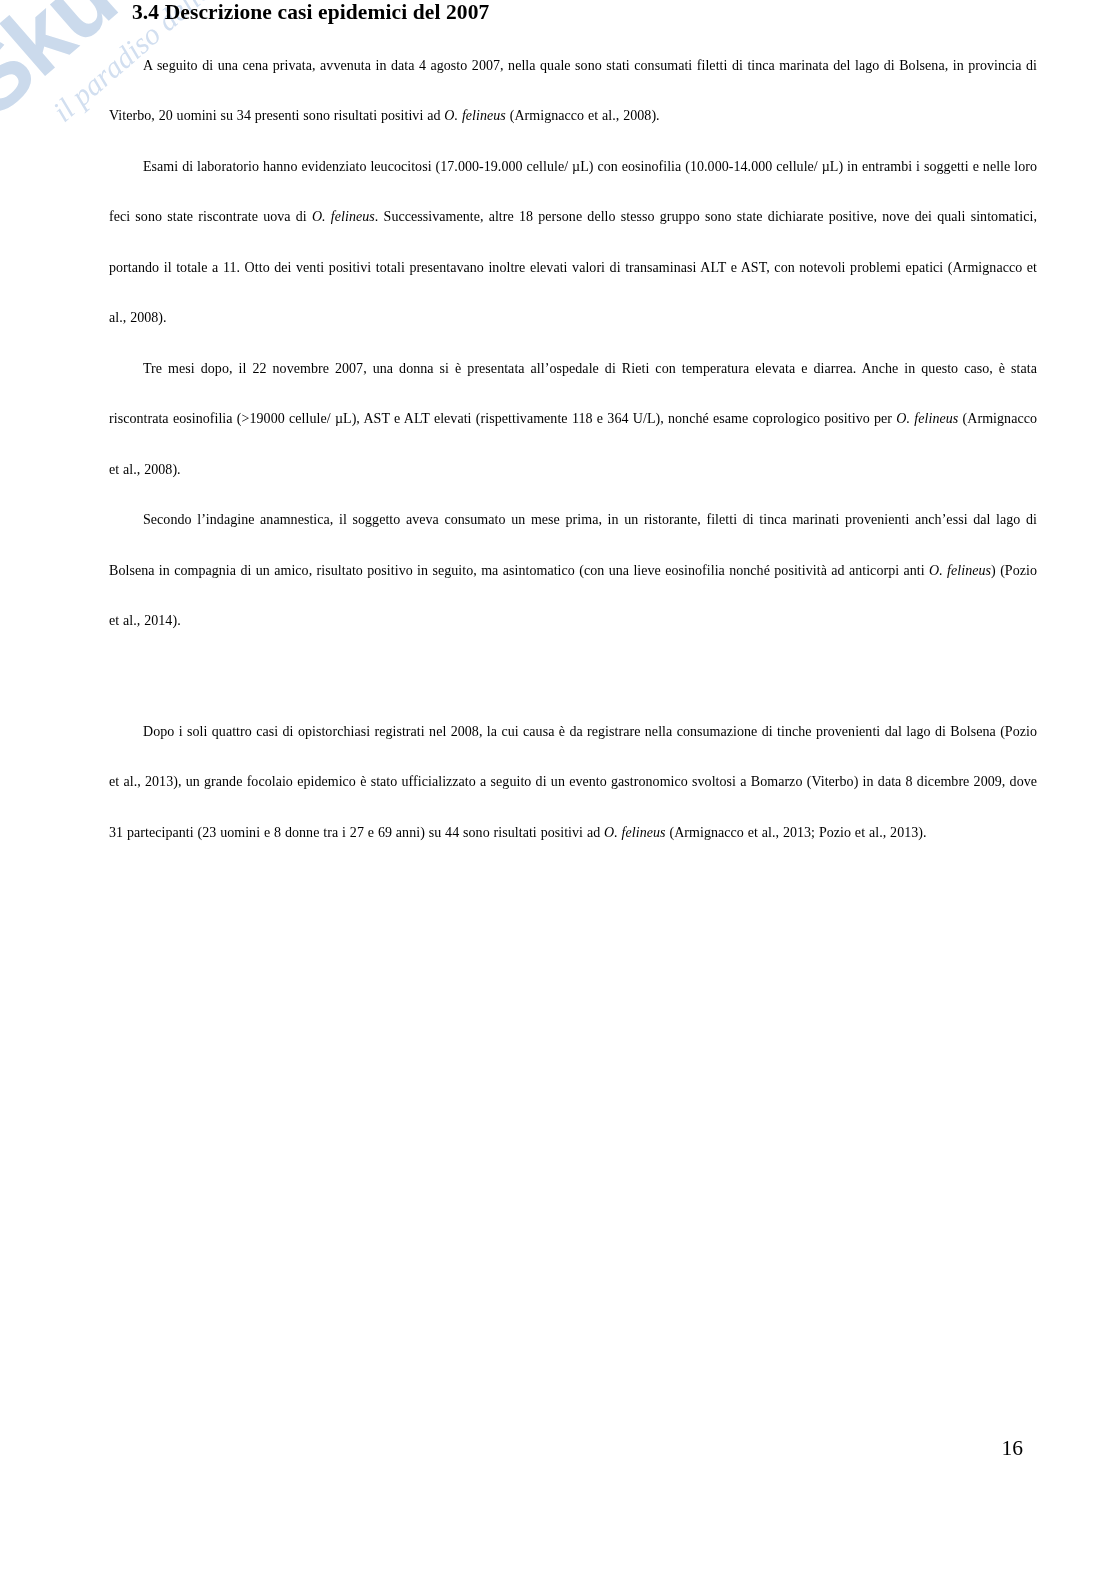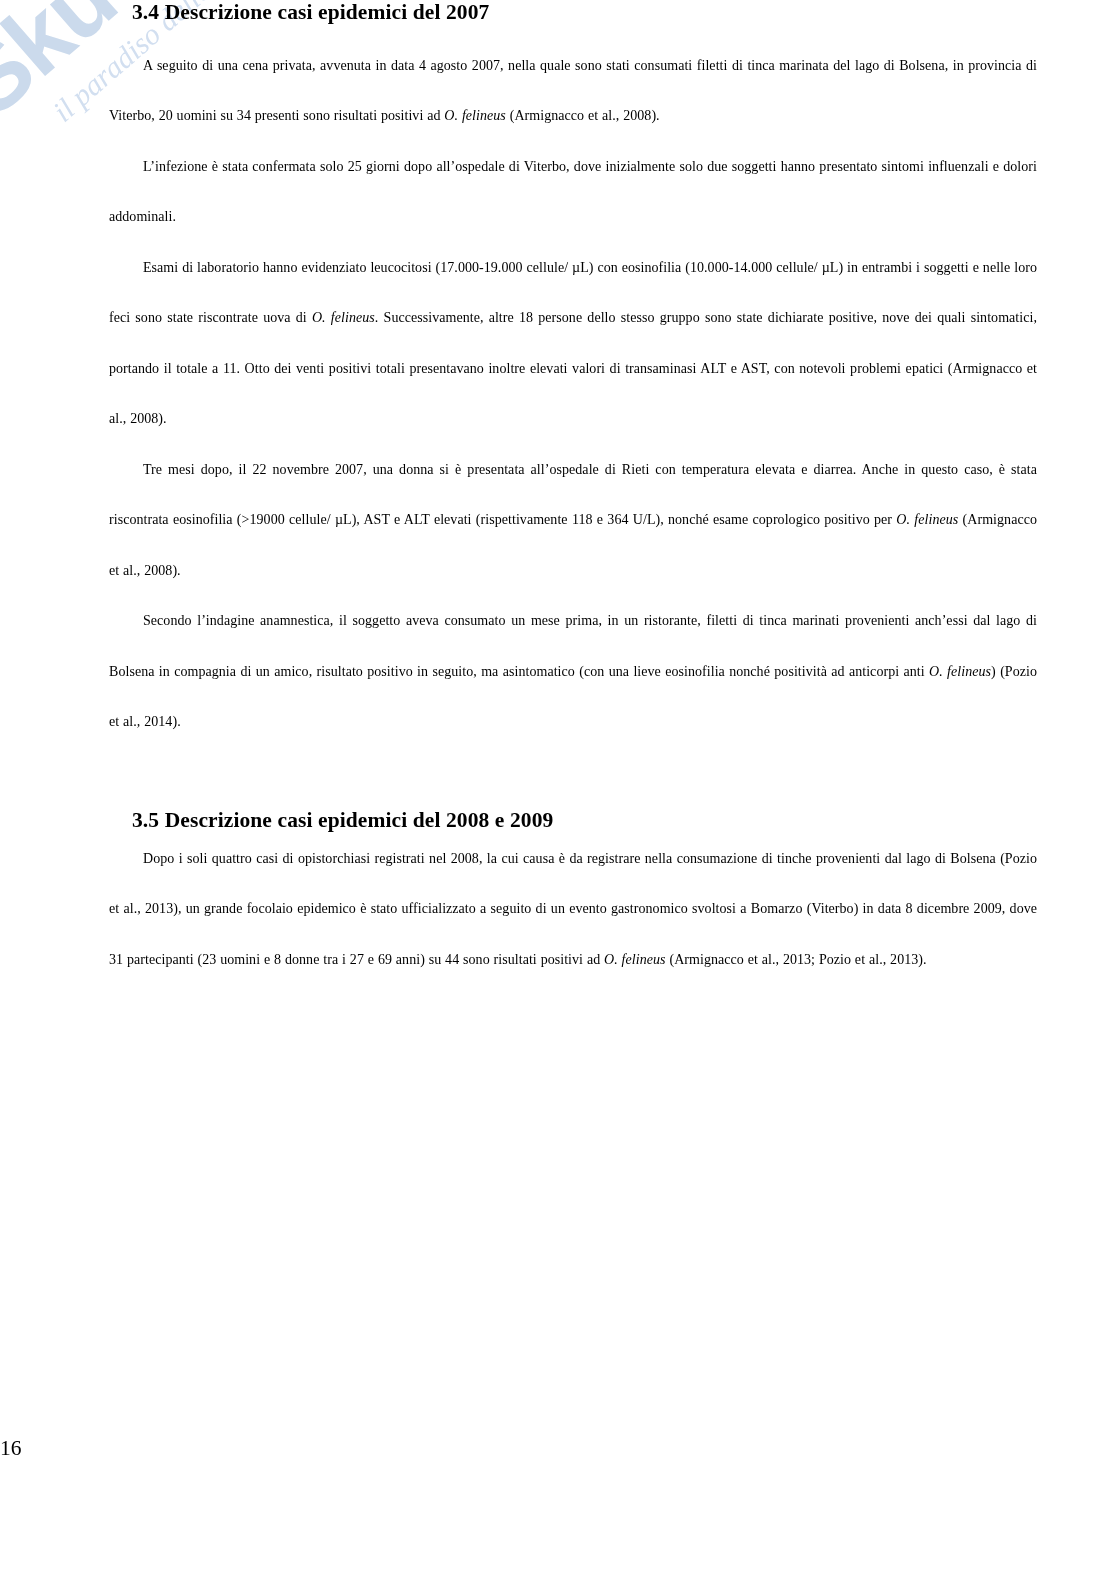--- a/index.html
+++ b/index.html
@@ -96,21 +96,21 @@
 
   .block-3-4-heading { margin-top: 112px; }
   .gap-before-p1     { height: 15px; }
   .gap-sections      { height: 60px; }
 
   .page-number {
     position: absolute;
     left: 0;
     top: 1436px;
     width: 1023px;
-    text-align: left;
+    text-align: right;
     font-size: 21.5px;
     z-index: 2;
   }
 </style>
 </head>
 <body>
 
 <div class="page">
 
   <div class="watermark">
@@ -122,31 +122,29 @@
   </div>
 
   <div class="content">
 
     <h2 class="heading block-3-4-heading">3.4 Descrizione casi epidemici del 2007</h2>
 
     <div class="gap-before-p1"></div>
 
     <p class="para">A seguito di una cena privata, avvenuta in data 4 agosto 2007, nella quale sono stati consumati filetti di tinca marinata del lago di Bolsena, in provincia di Viterbo, 20 uomini su 34 presenti sono risultati positivi ad <span class="ital">O. felineus</span> (Armignacco et al., 2008).</p>
 
-    <p class="para">L’infezione è stata confermata solo 25 giorni dopo all’ospedale di Viterbo, dove inizialmente solo due soggetti hanno presentato sintomi influenzali e dolori addominali.</p>
 
     <p class="para">Esami di laboratorio hanno evidenziato leucocitosi (17.000-19.000 cellule/ µL) con eosinofilia (10.000-14.000 cellule/ µL) in entrambi i soggetti e nelle loro feci sono state riscontrate uova di <span class="ital">O. felineus</span>. Successivamente, altre 18 persone dello stesso gruppo sono state dichiarate positive, nove dei quali sintomatici, portando il totale a 11. Otto dei venti positivi totali presentavano inoltre elevati valori di transaminasi ALT e AST, con notevoli problemi epatici (Armignacco et al., 2008).</p>
 
     <p class="para">Tre mesi dopo, il 22 novembre 2007, una donna si è presentata all’ospedale di Rieti con temperatura elevata e diarrea. Anche in questo caso, è stata riscontrata eosinofilia (&gt;19000 cellule/ µL), AST e ALT elevati (rispettivamente 118 e 364 U/L), nonché esame coprologico positivo per <span class="ital">O. felineus</span> (Armignacco et al., 2008).</p>
 
     <p class="para">Secondo l’indagine anamnestica, il soggetto aveva consumato un mese prima, in un ristorante, filetti di tinca marinati provenienti anch’essi dal lago di Bolsena in compagnia di un amico, risultato positivo in seguito, ma asintomatico (con una lieve eosinofilia nonché positività ad anticorpi anti <span class="ital">O. felineus</span>) (Pozio et al.<span class="ital">,</span> 2014).</p>
 
     <div class="gap-sections"></div>
 
-    <h2 class="heading">3.5 Descrizione casi epidemici del 2008 e 2009</h2>
 
     <p class="para">Dopo i soli quattro casi di opistorchiasi registrati nel 2008, la cui causa è da registrare nella consumazione di tinche provenienti dal lago di Bolsena (Pozio et al., 2013), un grande focolaio epidemico è stato ufficializzato a seguito di un evento gastronomico svoltosi a Bomarzo (Viterbo) in data 8 dicembre 2009, dove 31 partecipanti (23 uomini e 8 donne tra i 27 e 69 anni) su 44 sono risultati positivi ad <span class="ital">O. felineus</span> (Armignacco et al., 2013; Pozio et al., 2013).</p>
 
   </div>
 
   <div class="page-number">16</div>
 
 </div>
 
 </body></html>

